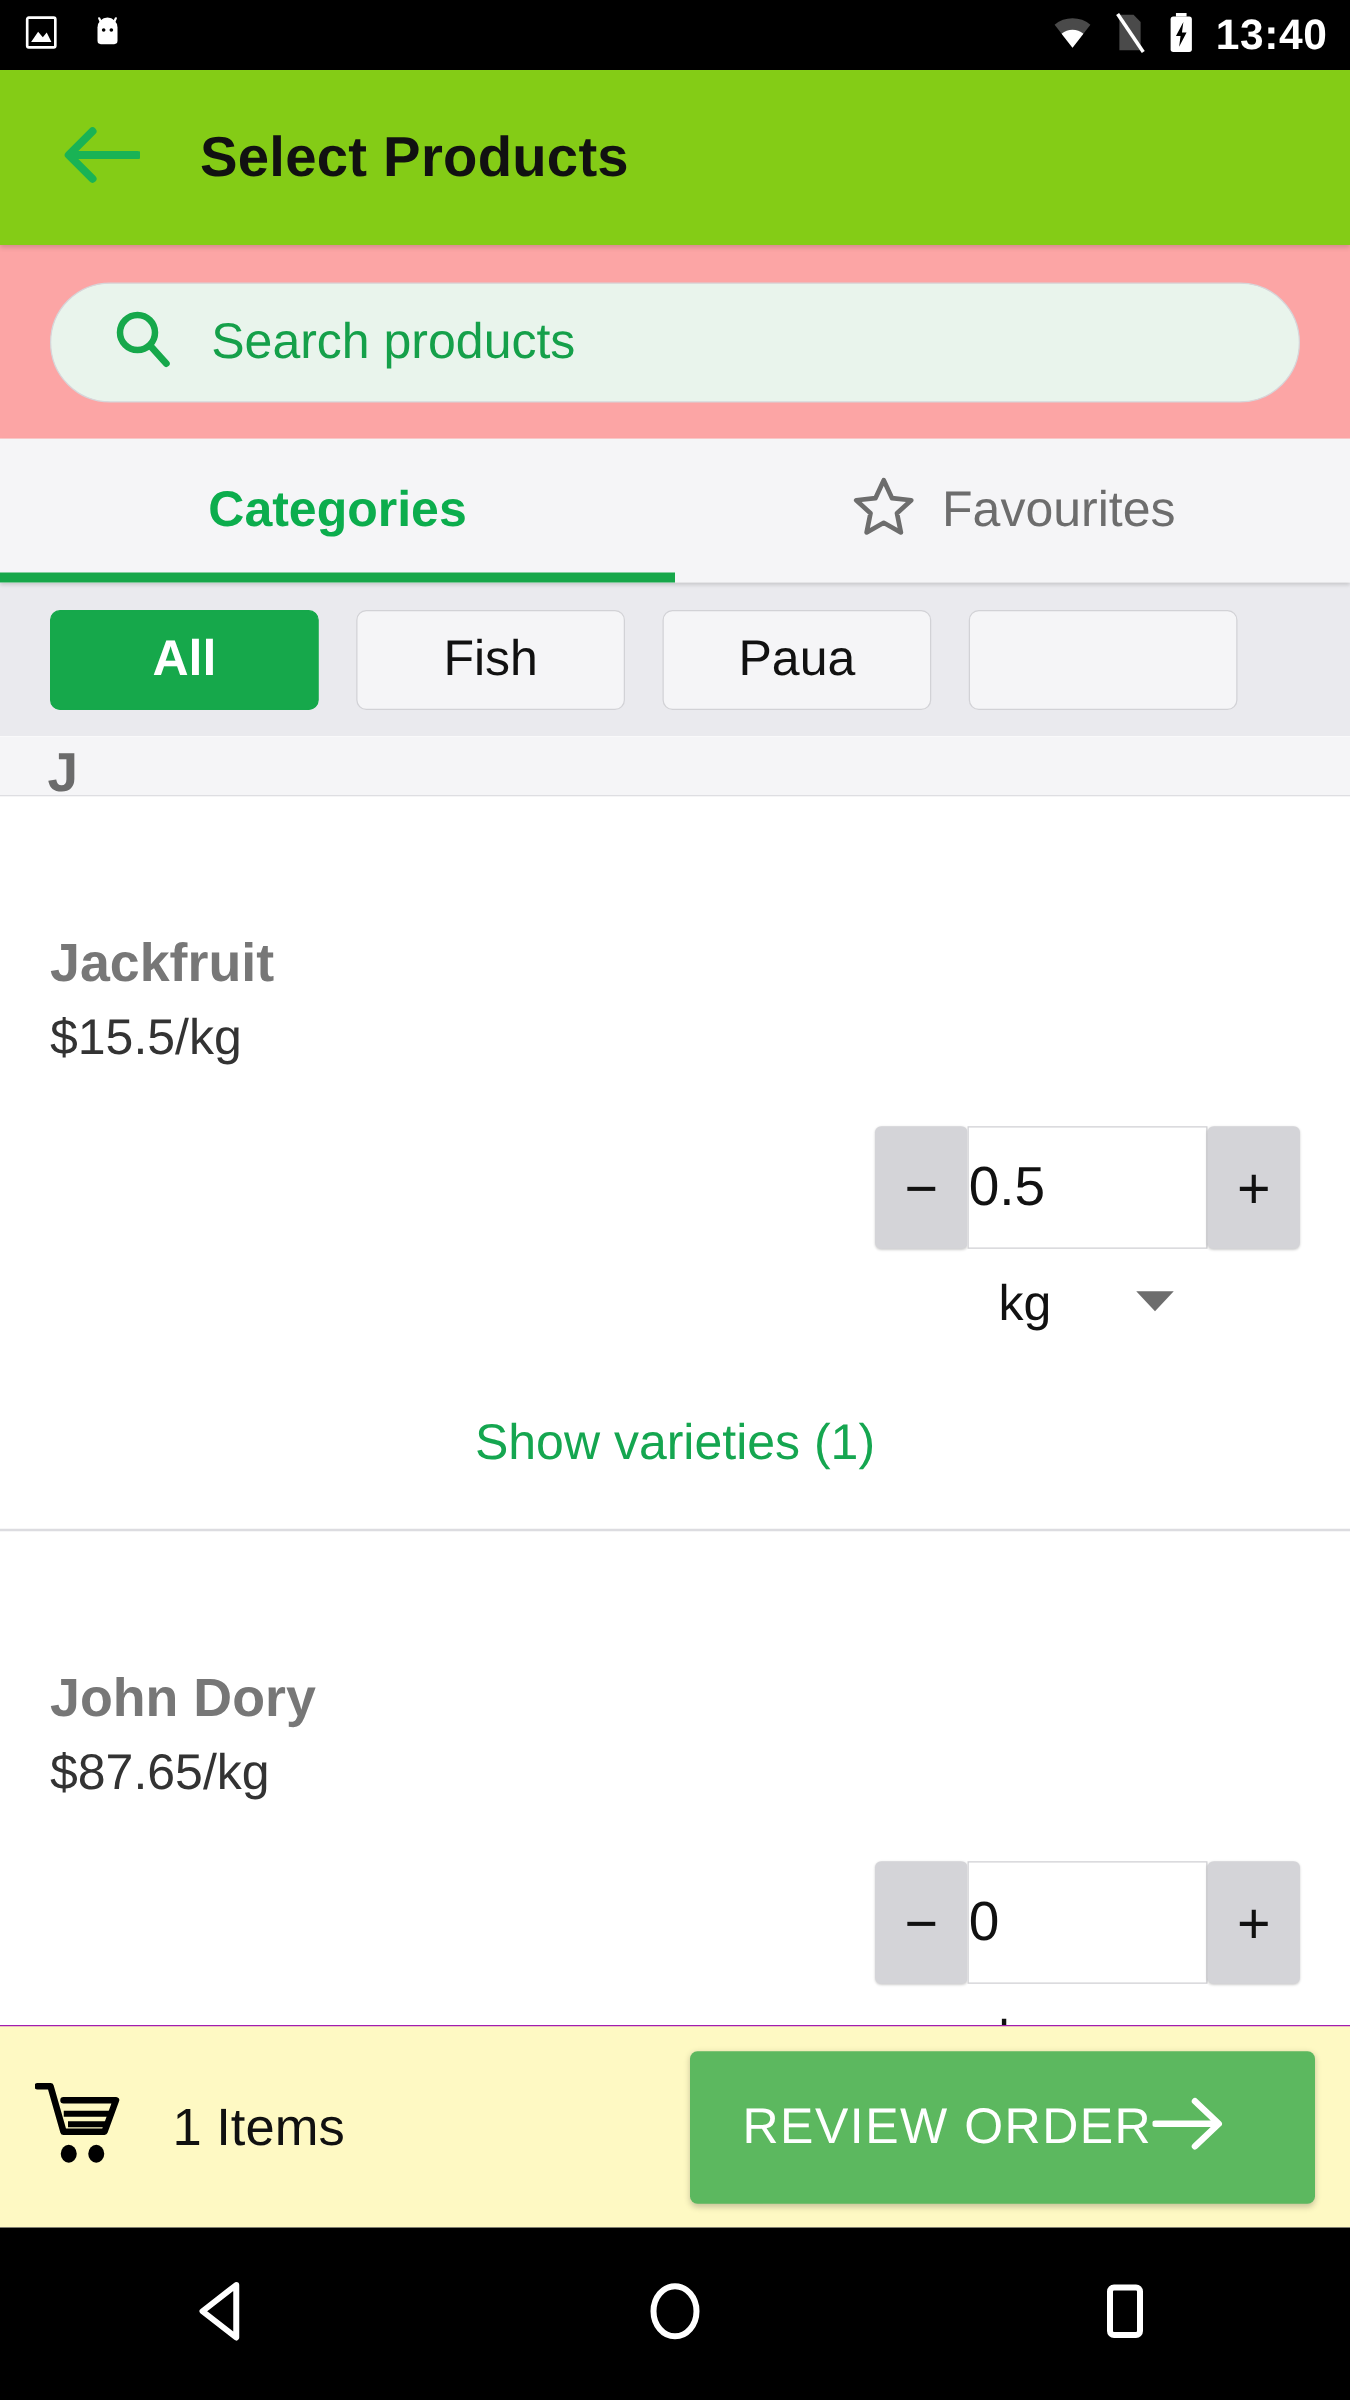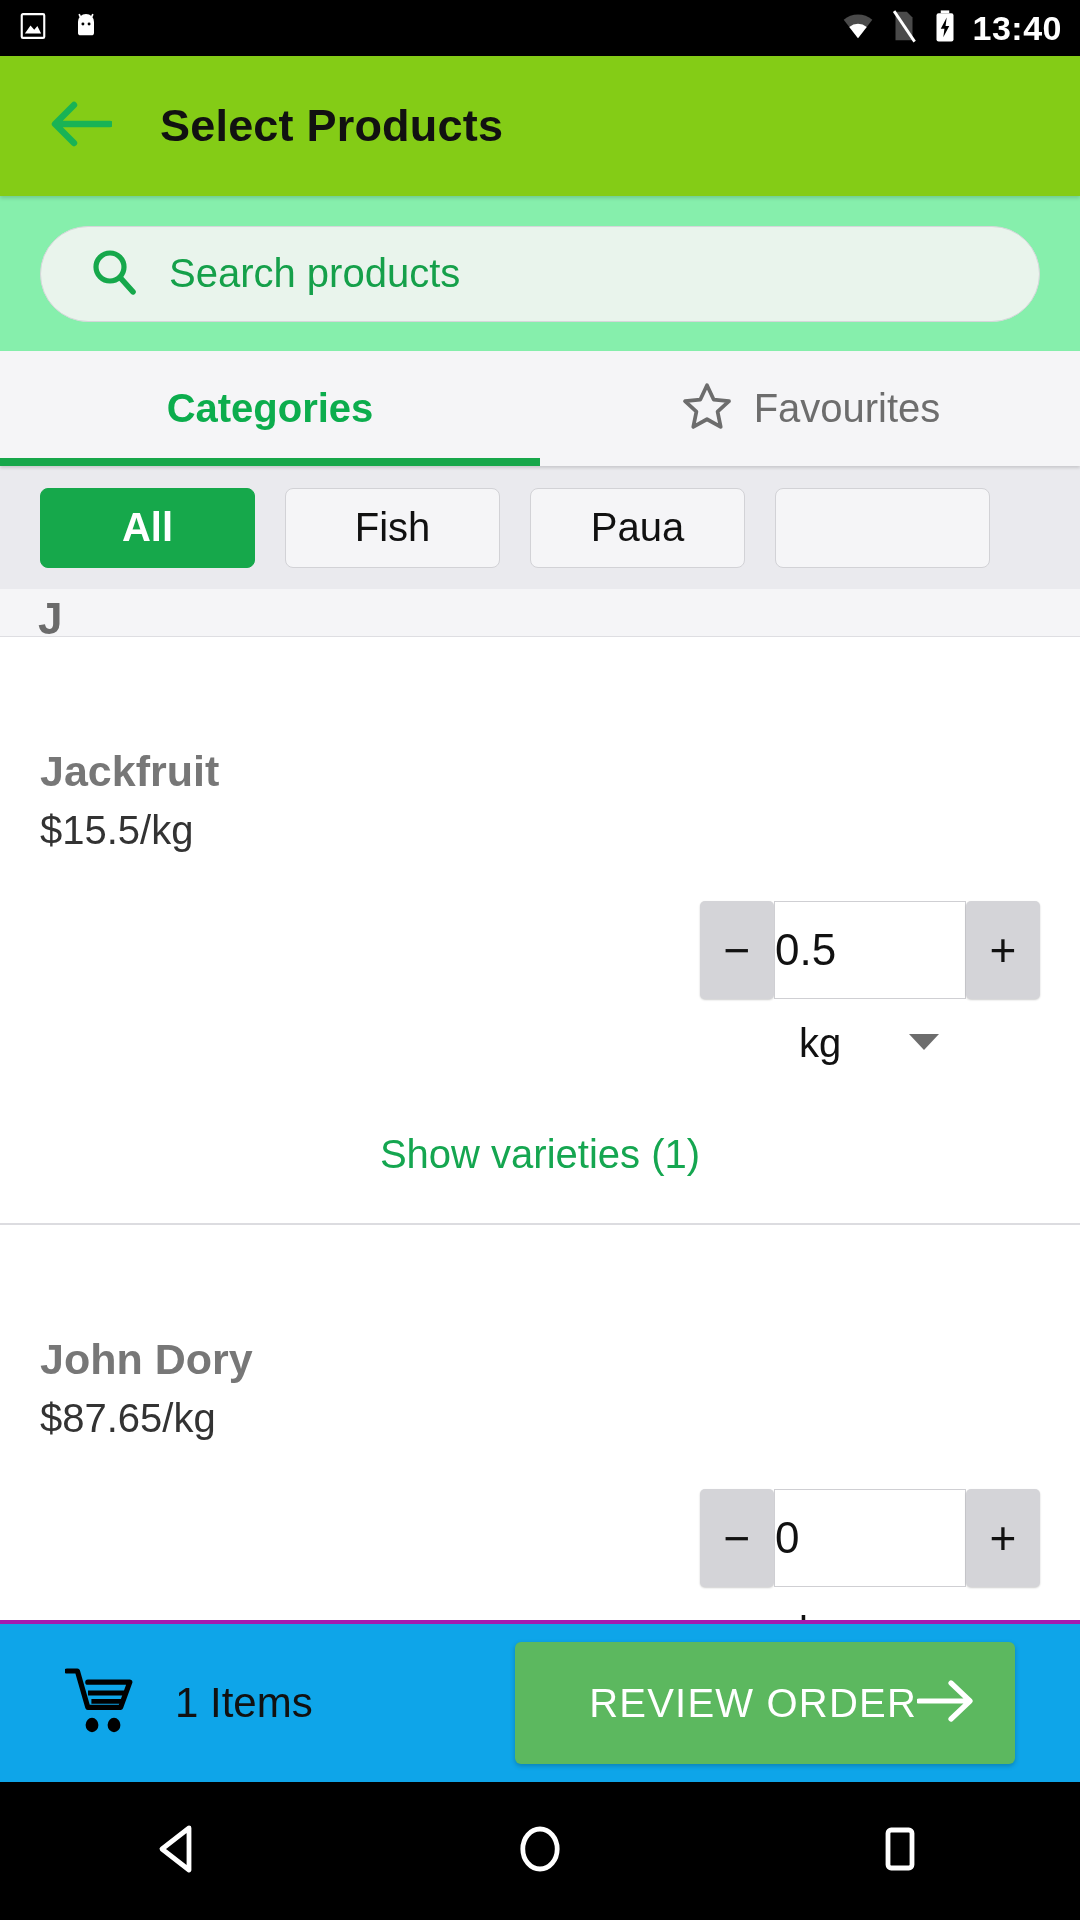--- a/index.html
+++ b/index.html
@@ -23,21 +23,21 @@
   
   .appbar {
     flex:0 0 140px; height:140px; background:#84cc16;
     display:flex; align-items:center; padding-left:44px;
     box-shadow:0 2px 4px rgba(0,0,0,.16); position:relative; z-index:6;
   }
   .back-btn { width:74px; height:74px; display:flex; align-items:center; justify-content:center; }
   .appbar-title { font-size:45px; font-weight:bold; color:#111; margin-left:42px; letter-spacing:.2px; }
 
   
-  .searchwrap { flex:0 0 155px; background:#86efac; display:flex; align-items:center; justify-content:center; }
+  .searchwrap { flex:0 0 155px; background:#fca5a5; display:flex; align-items:center; justify-content:center; }
   .searchbar {
     width:1000px; height:96px; background:#e9f4ec; border:1px solid #d6d6da;
     border-radius:48px; display:flex; align-items:center; padding-left:48px; gap:30px;
   }
   .search-placeholder { font-size:40px; color:#15a04a; }
 
   
   .tabs {
     flex:0 0 115px; background:#f5f5f7; display:flex;
     box-shadow:0 2px 3px rgba(0,0,0,.14); position:relative; z-index:5;
@@ -89,27 +89,27 @@
     display:flex; align-items:center; justify-content:flex-start;
   }
   .qty-value { font-size:44px; color:#111; }
   .unit-row { display:flex; align-items:center; gap:66px; margin-top:22px; }
   .unit-label { font-size:40px; color:#111; }
   .varieties { font-size:40px; color:#15a650; padding:0 0 0 0; margin-top:66px;text-align:center; }
   .divider { height:2px; background:#dcdce0; }
 
   
   .actionbar {
-    flex:0 0 162px; background:#0ea5e9; display:flex; align-items:center;
-    padding:0 65px; gap:34px; border-top:4px solid #a21caf;
+    flex:0 0 162px; background:#fef9c3; display:flex; align-items:center;
+    padding:0 28px; gap:34px; border-top:1px solid #a21caf;
   }
   .cart-count { font-size:42px; color:#111; }
   .review-btn {
     margin-left:auto; width:500px; height:122px; background:#5cb85f; border-radius:6px;
-    display:flex; align-items:center; justify-content:flex-end;
+    display:flex; align-items:center; justify-content:flex-start;
     padding:0 42px; box-shadow:0 2px 5px rgba(0,0,0,.22);
   }
   .review-label { font-size:40px; color:#fff; letter-spacing:1.2px; }
 
   
   .navbar { flex:0 0 138px; background:#000; display:flex; align-items:center; justify-content:space-around; }
   .navbtn { width:120px; height:100px; display:flex; align-items:center; justify-content:center; }
 </style>
 </head>
 <body>

